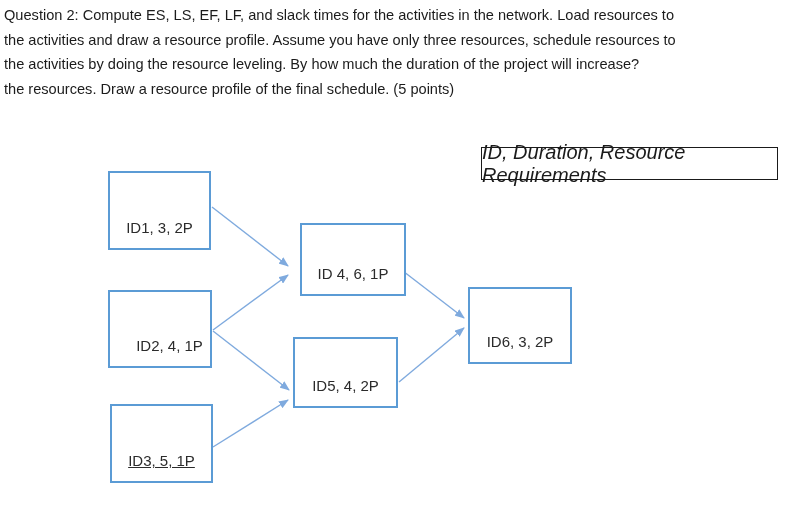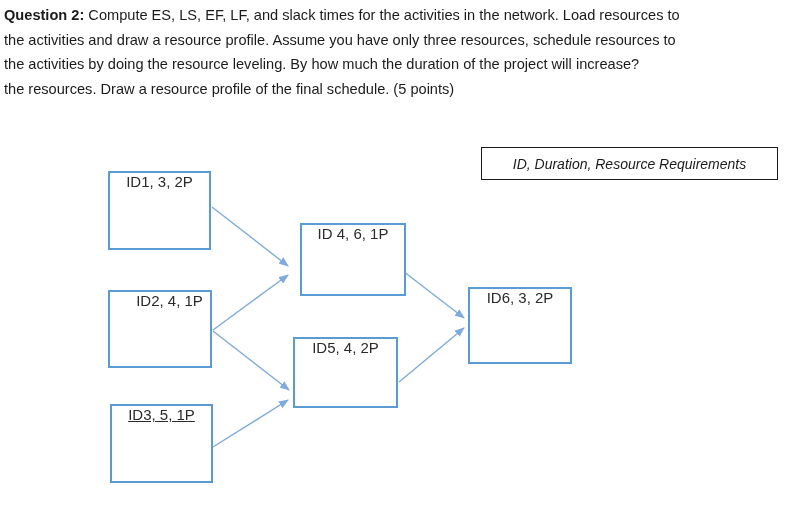--- a/index.html
+++ b/index.html
@@ -15,53 +15,53 @@
   .question {
     position: absolute;
     left: 4px;
     top: 3px;
     width: 784px;
     font-size: 14.6px;
     line-height: 24.6px;
     color: #1b1b1b;
   }
   .qline { white-space: nowrap; }
-  .qline strong { font-weight: bold; }
+  .qline strong { font-weight: normal; }
   .arrow-layer {
     position: absolute;
     left: 0; top: 0;
     width: 790px; height: 506px;
     pointer-events: none;
   }
   .node {
     position: absolute;
     box-sizing: border-box;
     border: 2px solid #5b9bd5;
     background: #ffffff;
     display: flex;
-    align-items: flex-start;
+    align-items: flex-end;
     justify-content: center;
     padding-bottom: 12px;
     font-size: 15px;
     color: #2b2b2b;
   }
   .legend {
     position: absolute;
     left: 481px;
     top: 147px;
     width: 297px;
     height: 33px;
     box-sizing: border-box;
     border: 1.5px solid #1a1a1a;
     background: #ffffff;
     display: flex;
     align-items: center;
     justify-content: center;
     font-style: italic;
-    font-size: 14px;
+    font-size: 20px;
     color: #1b1b1b;
   }
 </style>
 </head>
 <body>
 
 <div class="page">
 
   <div class="question">
     <div class="qline"><strong>Question 2:</strong><span> Compute ES, LS, EF, LF, and slack times for the activities in the network. Load resources to</span></div>

